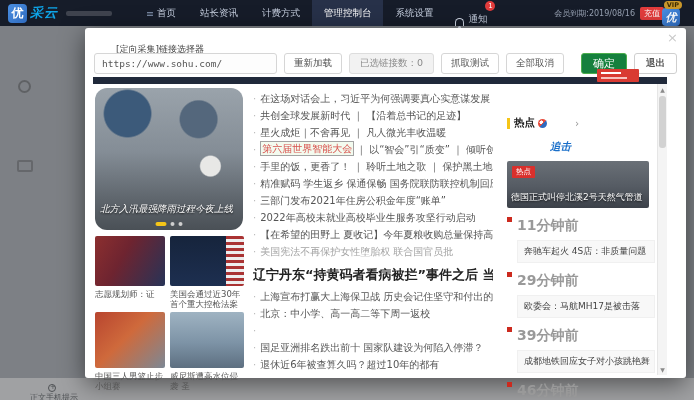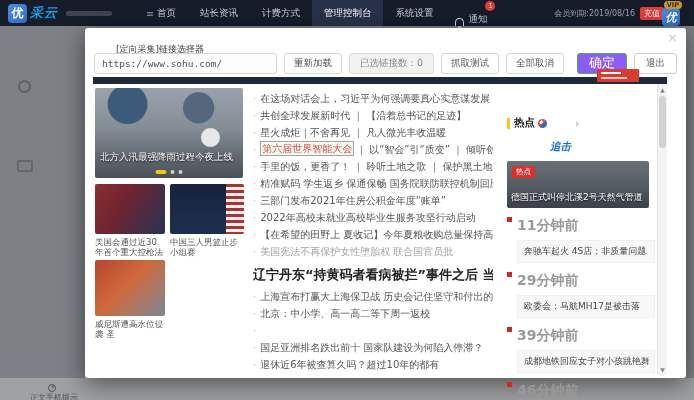--- a/index.html
+++ b/index.html
@@ -83,47 +83,48 @@
     height:21px; border:1px solid #d6d6d6; border-radius:3px; background:#fff;
     color:#555; font-size:9.5px; padding:0 9px; margin-left:7px; cursor:pointer; white-space:nowrap;
   }
   .tb-count {
     height:21px; border:1px solid #ddd; border-radius:3px; background:#f2f2f2;
     color:#8a8a8a; font-size:9.5px; padding:0 10px; margin-left:7px;
     display:flex; align-items:center; white-space:nowrap;
   }
   .tb-spacer { flex:1; }
   .tb-confirm {
-    height:21px; border:1px solid #4cae4c; border-radius:3px; background:#8b5cf6;
-    color:#fff; font-size:13px; padding:0 11px; cursor:pointer; white-space:nowrap;text-align:center;
+    height:21px; border:1px solid #4cae4c; border-radius:3px; background:#15803d;
+    color:#fff; font-size:11px; padding:0 11px; cursor:pointer; white-space:nowrap;text-align:center;
   }
   .tb-exit {
     height:21px; border:1px solid #cfcfcf; border-radius:3px; background:#fff;
-    color:#555; font-size:9.5px; padding:0 11px; margin-left:7px; cursor:pointer; white-space:nowrap;
+    color:#555; font-size:9.5px; padding:0 11px; margin-left:7px; cursor:pointer; white-space:nowrap;font-weight:bold;
   }
 
   .darkbar { position:absolute; top:49px; left:8px; width:574px; height:7px; background:#20293a; }
   .promo-banner {
     position:absolute; top:-8px; right:28px; width:42px; height:13px; background:#d93a32; border-radius:1px;
     background-image:linear-gradient(#fff,#fff),linear-gradient(#f6c1be,#f6c1be);
     background-size:20px 2px,26px 2px; background-position:4px 3px,4px 8px; background-repeat:no-repeat;
   }
 
   
   .content {
     position:absolute; top:56px; left:8px; width:574px; height:291px;
     background:#fff; display:flex;
   }
   .col-left { width:150px; padding:4px 0 0 2px; }
-  .hero { position:relative; width:148px; height:90px; border-radius:2px; overflow:hidden; cursor:pointer;
+  .hero { position:relative; width:148px; height:142px; border-radius:12px; overflow:hidden; cursor:pointer;
     background:
       radial-gradient(circle at 22% 18%, #3c5a7a 0 14%, transparent 15%),
       radial-gradient(circle at 70% 22%, #54677c 0 12%, transparent 13%),
       radial-gradient(circle at 78% 55%, #e8e8e6 0 7%, transparent 8%),
       linear-gradient(180deg,#9aa3ab 0%,#848d96 45%,#5f666d 78%,#4a5056 100%);
+    font-style: italic;
   }
   .hero-cap {
     position:absolute; left:5px; bottom:14px; color:#fff; font-size:9.5px;
     text-shadow:0 1px 2px rgba(0,0,0,.8); white-space:nowrap;
   }
   .dots { position:absolute; left:50%; transform:translateX(-50%); bottom:4px; display:flex; align-items:center; }
   .dot { width:4px; height:4px; border-radius:2px; background:#cfcfcf; margin:0 2px; }
   .dot.active { width:11px; background:#f5c518; }
 
   .tiles { display:grid; grid-template-columns:70px 74px; column-gap:5px; row-gap:3px; margin-top:6px; }
@@ -270,20 +271,24 @@
       <div class="hero">
         <div class="hero-cap">北方入汛最强降雨过程今夜上线</div>
         <div class="dots">
           <span class="dot active"></span>
           <span class="dot"></span>
           <span class="dot"></span>
         </div>
       </div>
       <div class="tiles">
 
+          <div class="tile">
+            <div class="tile-img"></div>
+            <div class="tile-cap">志愿规划师：证</div>
+          </div>
 
           <div class="tile">
             <div class="tile-img"></div>
             <div class="tile-cap">美国会通过近30年首个重大控枪法案</div>
           </div>
 
           <div class="tile">
             <div class="tile-img"></div>
             <div class="tile-cap">中国三人男篮止步小组赛</div>
           </div>

